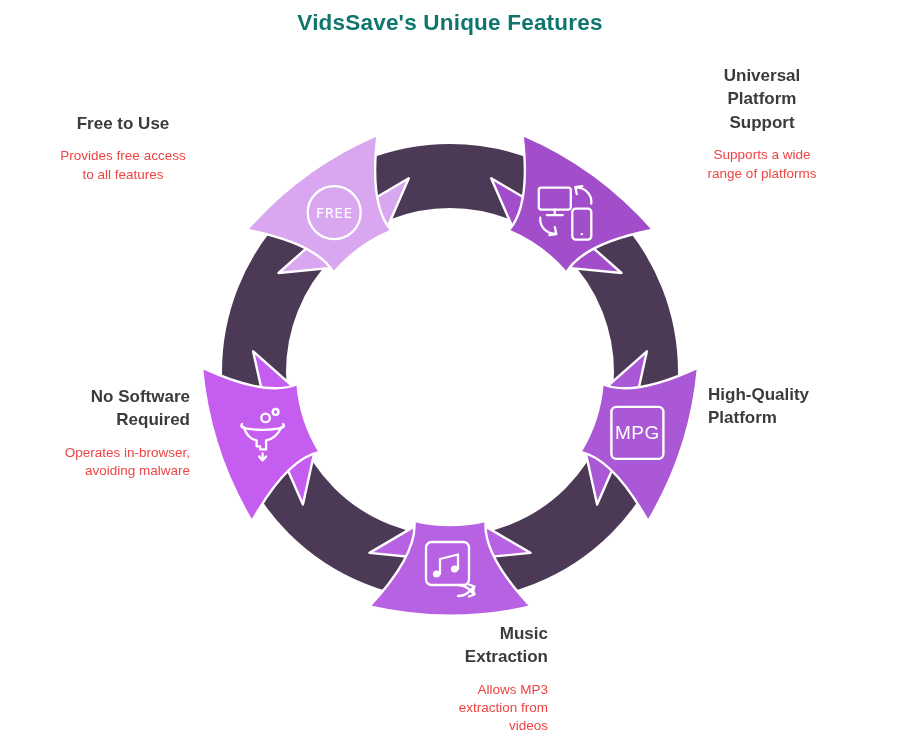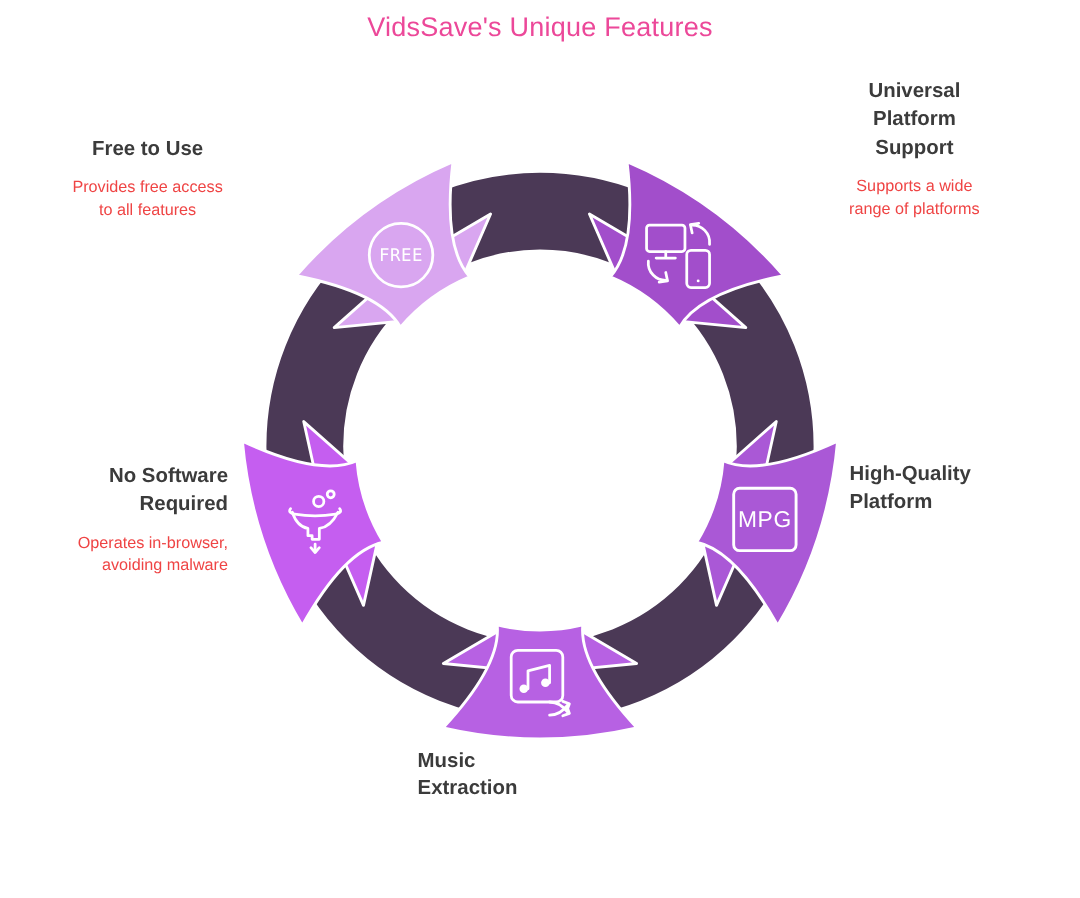--- a/index.html
+++ b/index.html
@@ -1,27 +1,27 @@
 <!DOCTYPE html>
 <html><head>
 <meta charset="utf-8">
 <style>
   html,body{margin:0;padding:0;background:#ffffff;}
   body{width:900px;height:748px;font-family:"Liberation Sans",sans-serif;}
   .canvas{position:relative;width:900px;height:748px;overflow:hidden;background:#fff;}
   .title{position:absolute;top:10px;left:0;width:100%;text-align:center;margin:0;
-         font-size:22.5px;font-weight:400;color:#ec4899;letter-spacing:.2px;}
+         font-size:22.5px;font-weight:700;color:#0f766e;letter-spacing:.2px;}
   .feature{position:absolute;}
   .feature h2{margin:0;font-size:17px;font-weight:700;color:#3b3b3b;line-height:1.38;white-space:pre-line;}
   .feature p{margin:12px 0 0 0;font-size:13.5px;color:#ef4444;line-height:1.35;white-space:pre-line;}
   .f-free{top:112px;right:662px;width:230px;text-align:center;}
   .f-universal{top:64px;left:662px;width:200px;text-align:center;}
   .f-high{top:383px;left:708px;width:190px;text-align:left;}
   .f-nosoft{top:385px;right:710px;width:230px;text-align:right;}
-  .f-music{top:622px;left:348px;width:200px;text-align:left;}
+  .f-music{top:622px;left:348px;width:200px;text-align:right;}
   #ring{position:absolute;left:180px;top:102px;}
   .badge-text{fill:#fff;font-family:"DejaVu Sans Mono",monospace;font-size:14.5px;letter-spacing:.5px;}
   .mpg-text{fill:#fff;font-family:"Liberation Sans",sans-serif;font-size:19px;letter-spacing:.5px;}
 </style>
 </head>
 <body>
 
 <div class="canvas">
 
   <h1 class="title">VidsSave's Unique Features</h1>
@@ -115,20 +115,23 @@
   </div>
 
   <div class="feature f-high">
     <h2>High-Quality
 Platform</h2>
   </div>
 
   <div class="feature f-music">
     <h2>Music
 Extraction</h2>
+    <p>Allows MP3
+extraction from
+videos</p>
   </div>
 
   <div class="feature f-nosoft">
     <h2>No Software
 Required</h2>
     <p>Operates in-browser,
 avoiding malware</p>
   </div>
 
 </div>

